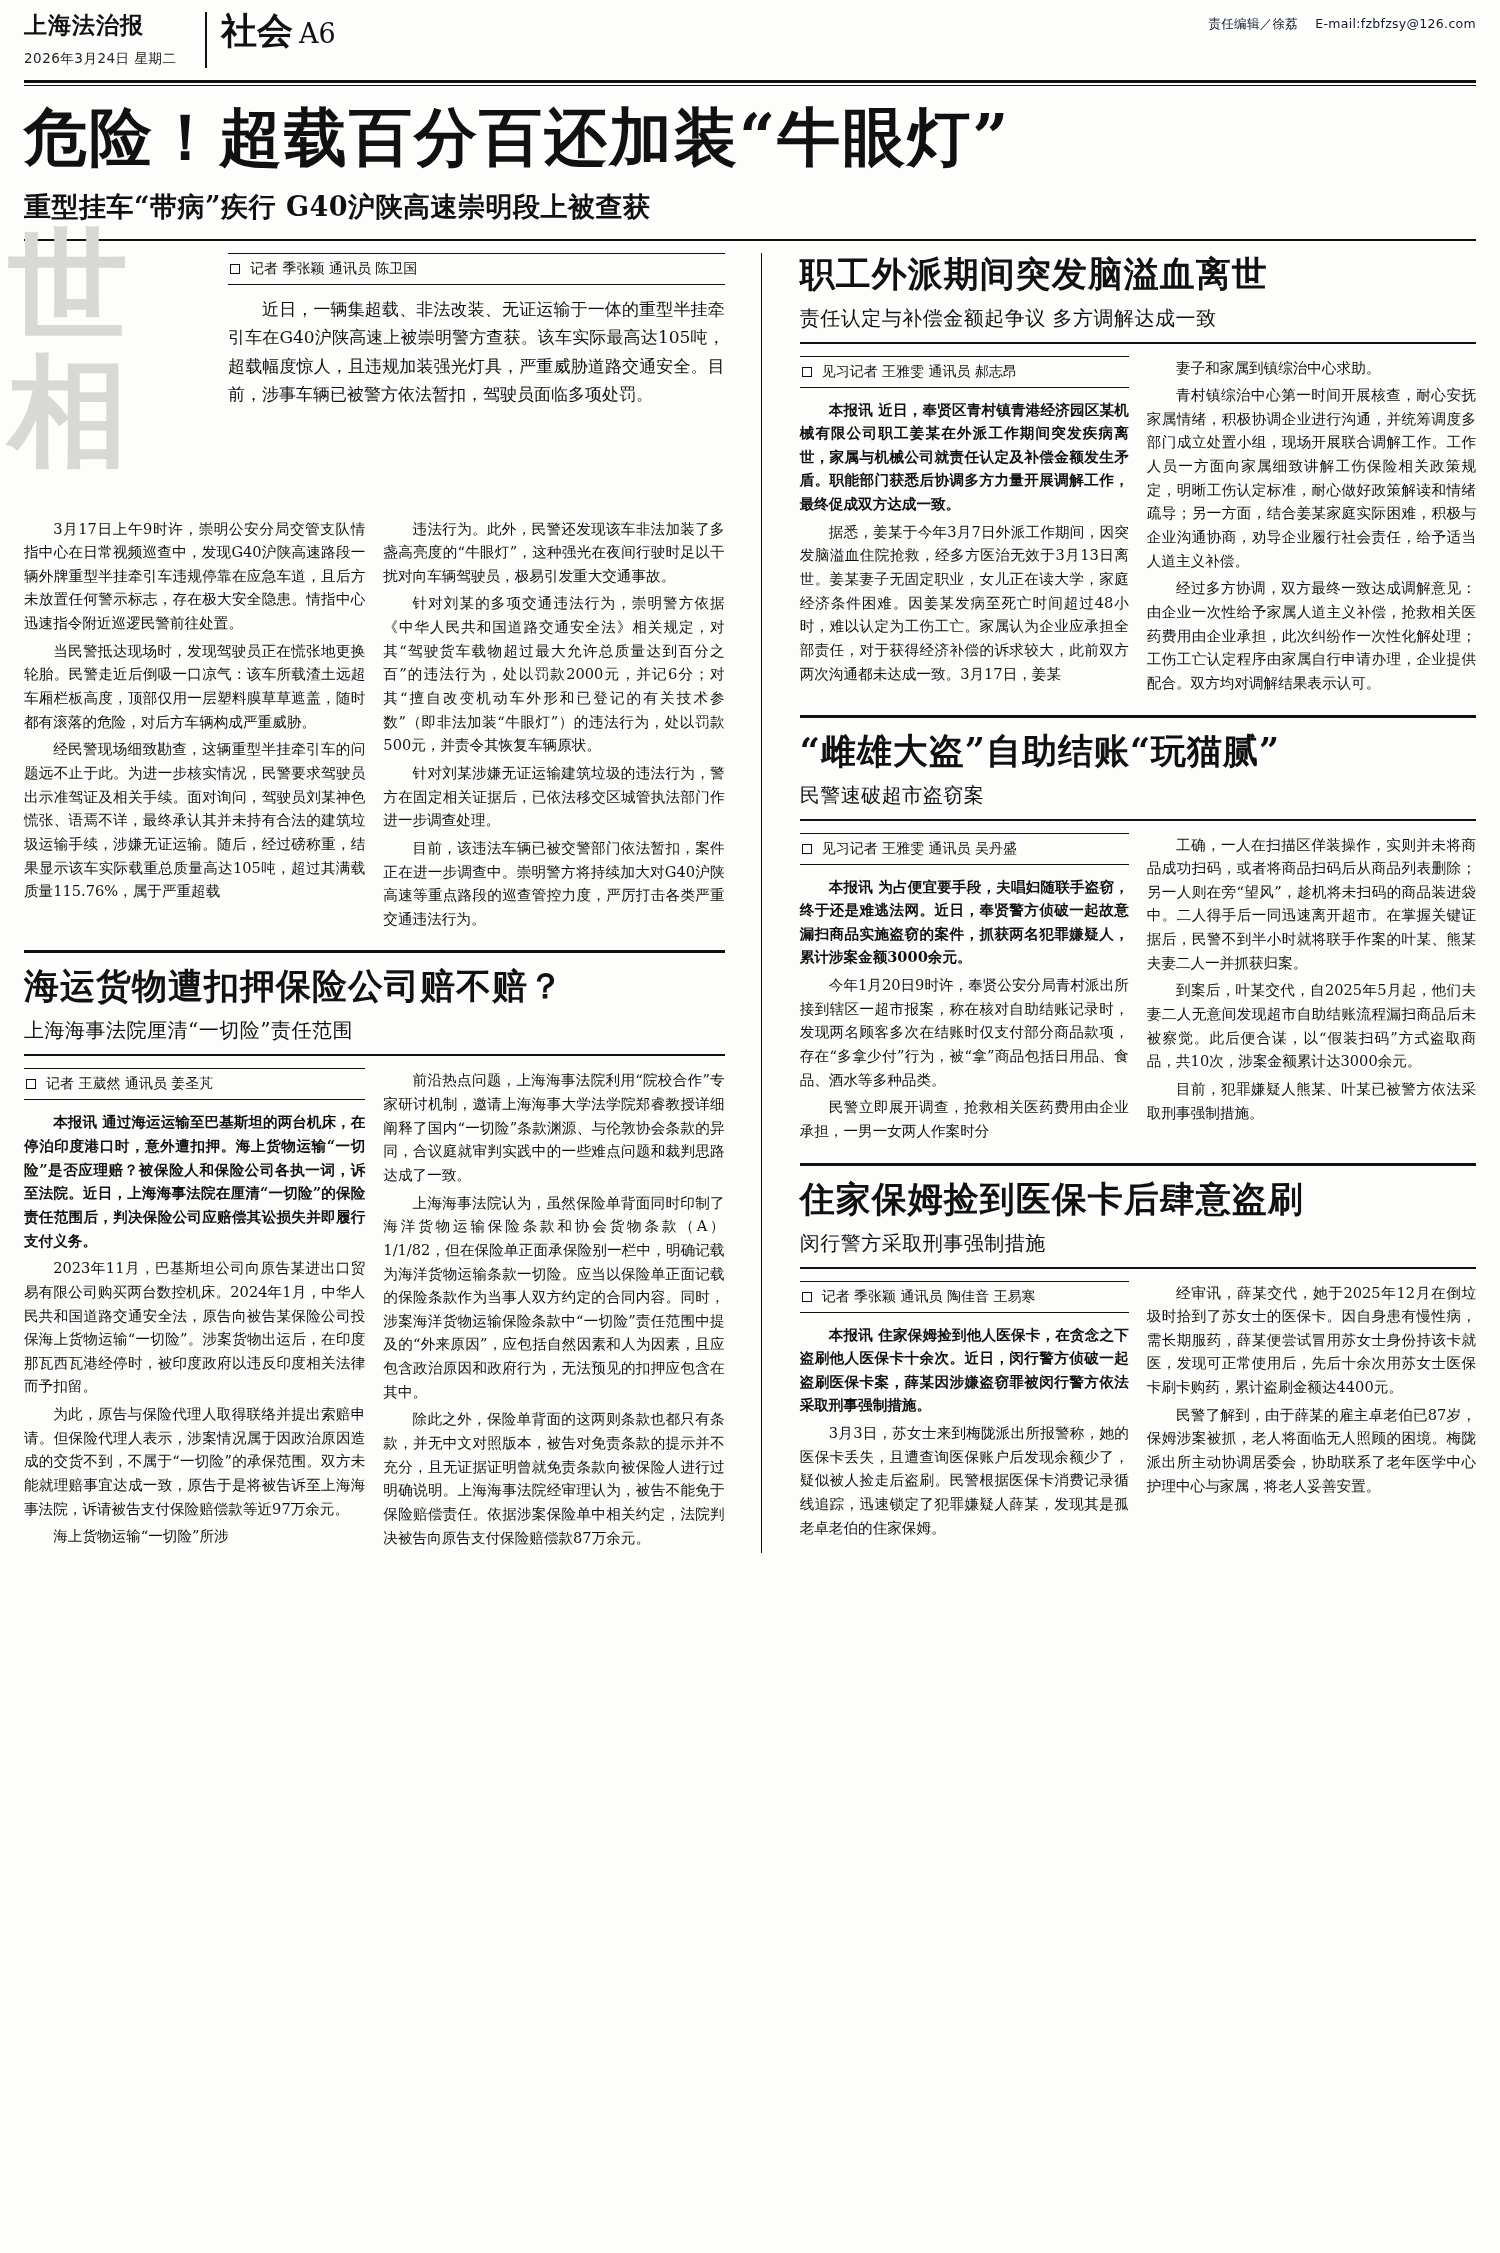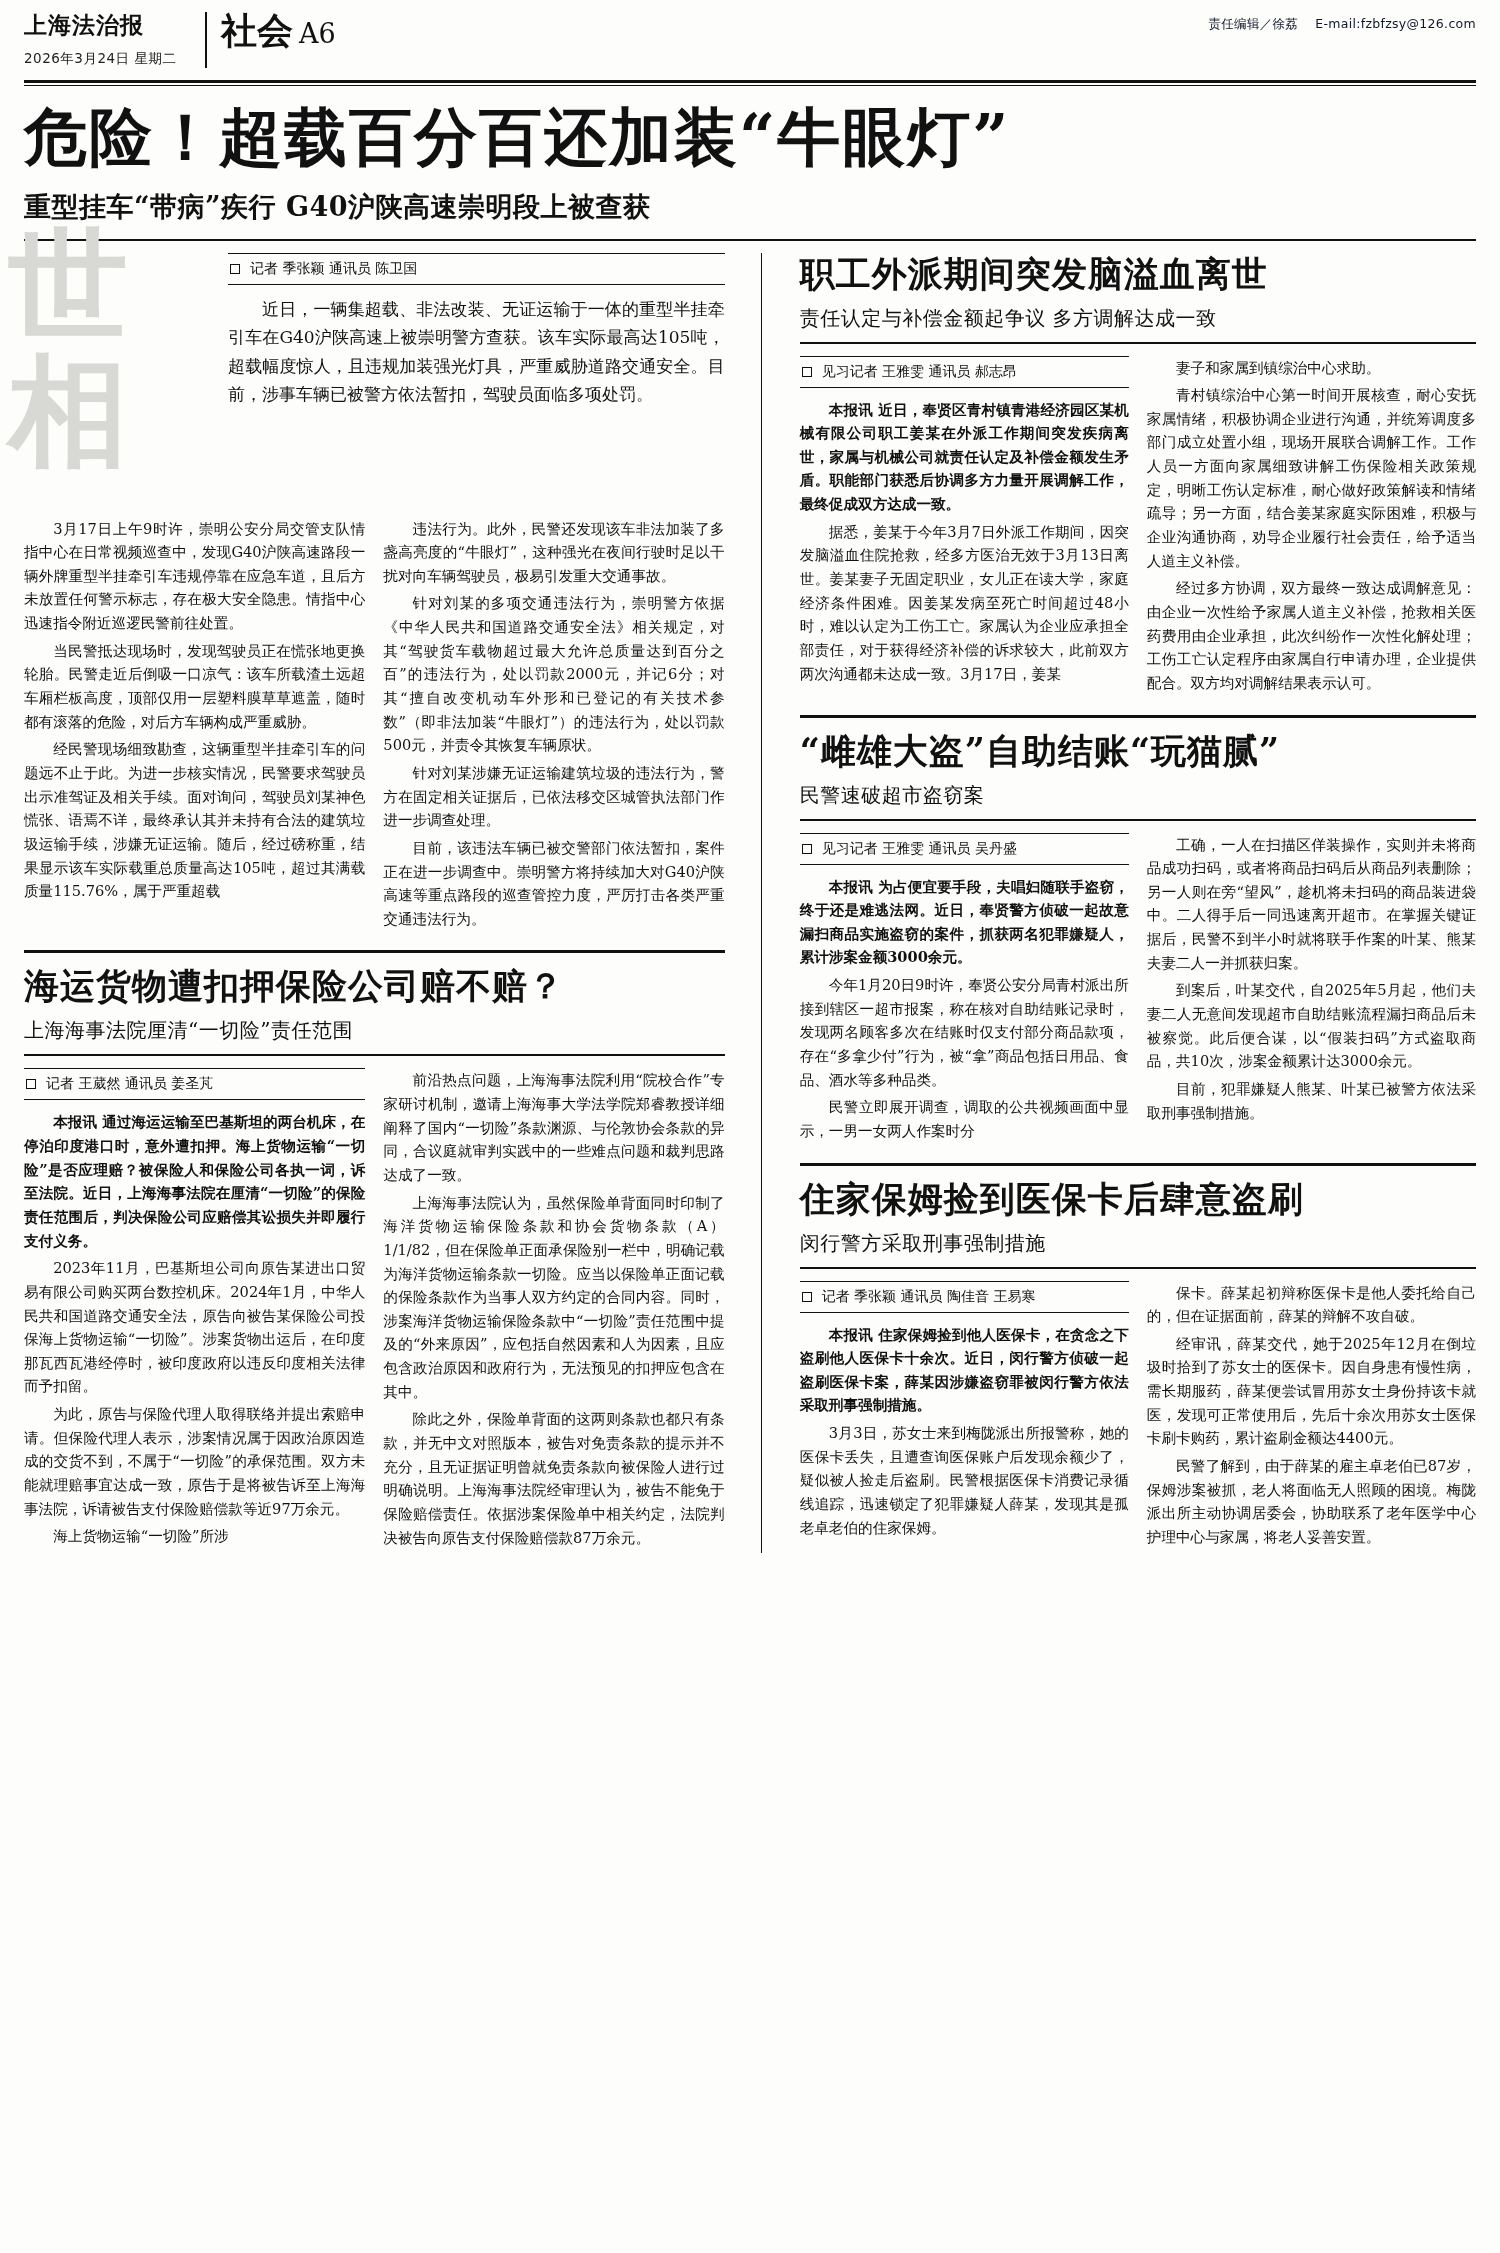--- a/index.html
+++ b/index.html
@@ -218,21 +218,21 @@
         <h3 class="secsub">民警速破超市盗窃案</h3>
         <div class="sec-underline"></div>
         <div class="cols2">
           <div class="col">
             <div class="byline">
               <span class="sq"></span>
               <span>见习记者 王雅雯 通讯员 吴丹盛</span>
             </div>
             <p class="t lead-strong">本报讯 为占便宜要手段，夫唱妇随联手盗窃，终于还是难逃法网。近日，奉贤警方侦破一起故意漏扫商品实施盗窃的案件，抓获两名犯罪嫌疑人，累计涉案金额3000余元。</p>
             <p class="t">今年1月20日9时许，奉贤公安分局青村派出所接到辖区一超市报案，称在核对自助结账记录时，发现两名顾客多次在结账时仅支付部分商品款项，存在“多拿少付”行为，被“拿”商品包括日用品、食品、酒水等多种品类。</p>
-            <p class="t">民警立即展开调查，调取的公共视频画面中显示，一男一女两人作案时分</p>
+            <p class="t">民警立即展开调查，抢救相关医药费用由企业承担，一男一女两人作案时分</p>
           </div>
           <div class="col">
             <p class="t">工确，一人在扫描区佯装操作，实则并未将商品成功扫码，或者将商品扫码后从商品列表删除；另一人则在旁“望风”，趁机将未扫码的商品装进袋中。二人得手后一同迅速离开超市。在掌握关键证据后，民警不到半小时就将联手作案的叶某、熊某夫妻二人一并抓获归案。</p>
             <p class="t">到案后，叶某交代，自2025年5月起，他们夫妻二人无意间发现超市自助结账流程漏扫商品后未被察觉。此后便合谋，以“假装扫码”方式盗取商品，共10次，涉案金额累计达3000余元。</p>
             <p class="t">目前，犯罪嫌疑人熊某、叶某已被警方依法采取刑事强制措施。</p>
           </div>
         </div>
       </div>
 
       <div class="art-block">
@@ -243,21 +243,20 @@
         <div class="cols2">
           <div class="col">
             <div class="byline">
               <span class="sq"></span>
               <span>记者 季张颖 通讯员 陶佳音 王易寒</span>
             </div>
             <p class="t lead-strong">本报讯 住家保姆捡到他人医保卡，在贪念之下盗刷他人医保卡十余次。近日，闵行警方侦破一起盗刷医保卡案，薛某因涉嫌盗窃罪被闵行警方依法采取刑事强制措施。</p>
             <p class="t">3月3日，苏女士来到梅陇派出所报警称，她的医保卡丢失，且遭查询医保账户后发现余额少了，疑似被人捡走后盗刷。民警根据医保卡消费记录循线追踪，迅速锁定了犯罪嫌疑人薛某，发现其是孤老卓老伯的住家保姆。</p>
           </div>
           <div class="col">
-            <p class="t">保卡。薛某起初辩称医保卡是他人委托给自己的，但在证据面前，薛某的辩解不攻自破。</p>
             <p class="t">经审讯，薛某交代，她于2025年12月在倒垃圾时拾到了苏女士的医保卡。因自身患有慢性病，需长期服药，薛某便尝试冒用苏女士身份持该卡就医，发现可正常使用后，先后十余次用苏女士医保卡刷卡购药，累计盗刷金额达4400元。</p>
             <p class="t">民警了解到，由于薛某的雇主卓老伯已87岁，保姆涉案被抓，老人将面临无人照顾的困境。梅陇派出所主动协调居委会，协助联系了老年医学中心护理中心与家属，将老人妥善安置。</p>
           </div>
         </div>
       </div>
 
     </div>
   </div>
 </div>
 

